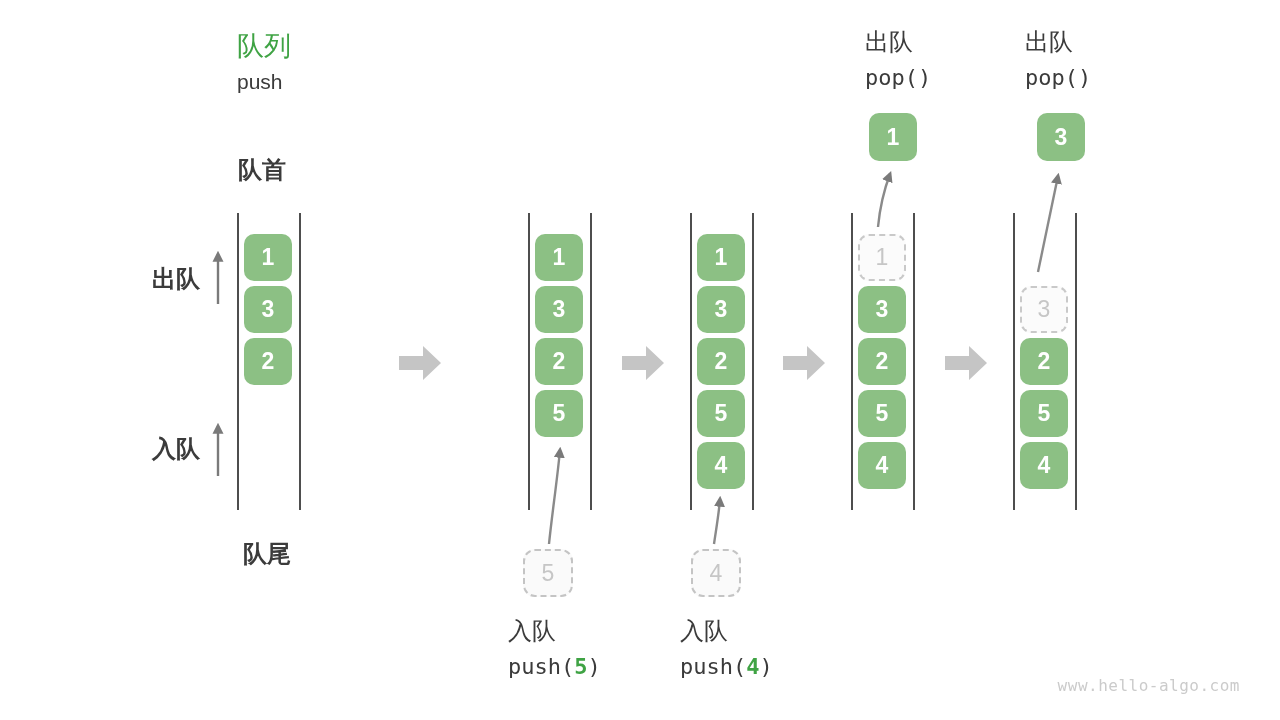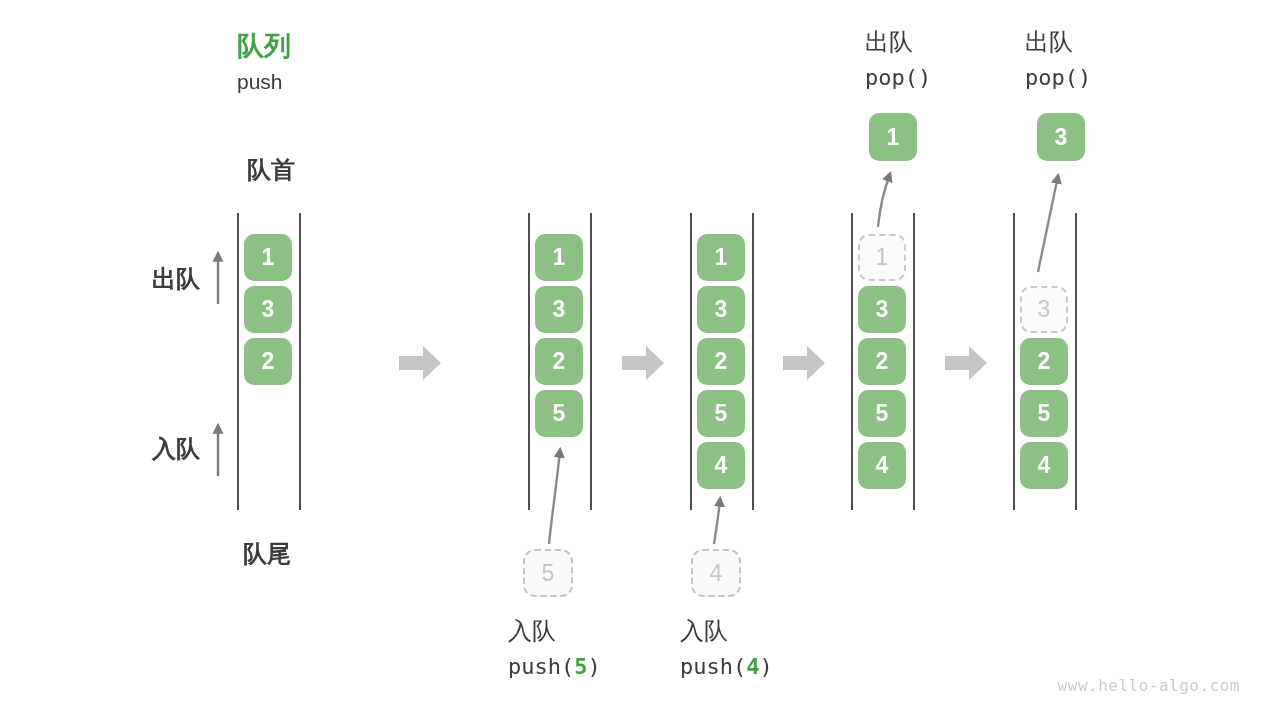--- a/index.html
+++ b/index.html
@@ -14,21 +14,21 @@
     --watermark-gray:#CBCBCB;
   }
   html,body{margin:0;padding:0;background:#fff;}
   .canvas{
     position:relative;width:1280px;height:720px;background:#fff;overflow:hidden;
     font-family:"Liberation Sans",sans-serif;color:var(--text-dark);
   }
   .abs{position:absolute;}
   svg.overlay{position:absolute;left:0;top:0;width:1280px;height:720px;pointer-events:none;}
 
-  .title-zh{font-size:27px;font-weight:bold;color:var(--title-green);}
+  .title-zh{font-size:27px;font-weight:normal;color:var(--title-green);}
   .title-en{font-size:21px;color:var(--text-dark);}
   .side-label{font-size:24px;font-weight:bold;color:var(--text-dark);white-space:nowrap;}
 
   .wall{position:absolute;width:1.6px;background:var(--wall-gray);}
 
   .cell{
     position:absolute;width:48px;height:47px;border-radius:10px;
     display:flex;align-items:center;justify-content:center;
     font-size:23px;font-weight:bold;box-sizing:border-box;
   }
@@ -77,21 +77,21 @@
       <polygon transform="translate(399,345)" points="0,11 24,11 24,1 42,18 24,35 24,25 0,25"></polygon>
       <polygon transform="translate(622,345)" points="0,11 24,11 24,1 42,18 24,35 24,25 0,25"></polygon>
       <polygon transform="translate(783,345)" points="0,11 24,11 24,1 42,18 24,35 24,25 0,25"></polygon>
       <polygon transform="translate(945,345)" points="0,11 24,11 24,1 42,18 24,35 24,25 0,25"></polygon>
     </g>
   </svg>
 
   <div class="abs title-zh" style="left:237px;top:28px;">队列</div>
   <div class="abs title-en" style="left:237px;top:70px;">push</div>
 
-  <div class="abs side-label" style="left:247px;top:154px;">队首</div>
+  <div class="abs side-label" style="left:238px;top:154px;">队首</div>
   <div class="abs side-label" style="left:243px;top:538px;">队尾</div>
 
   <div class="abs side-label" style="left:152px;top:263px;">出队</div>
   <div class="abs side-label" style="left:152px;top:433px;">入队</div>
 
   <div id="states-root">
       <div class="abs">
         <div class="wall" style="left: 237px; top: 213px; height: 297px;"></div>
         <div class="wall" style="left: 299px; top: 213px; height: 297px;"></div>
         <div class="cell filled" style="left: 244px; top: 234px;">1</div>

